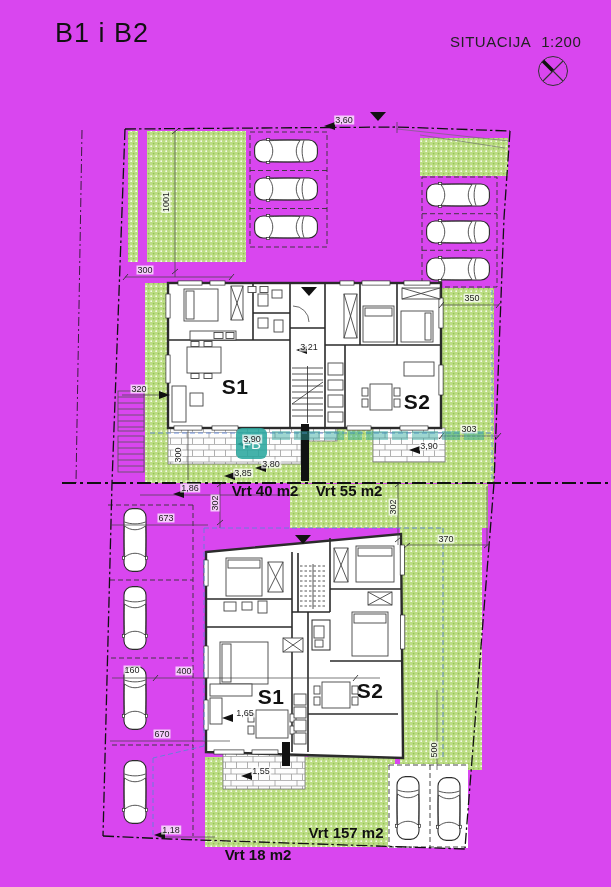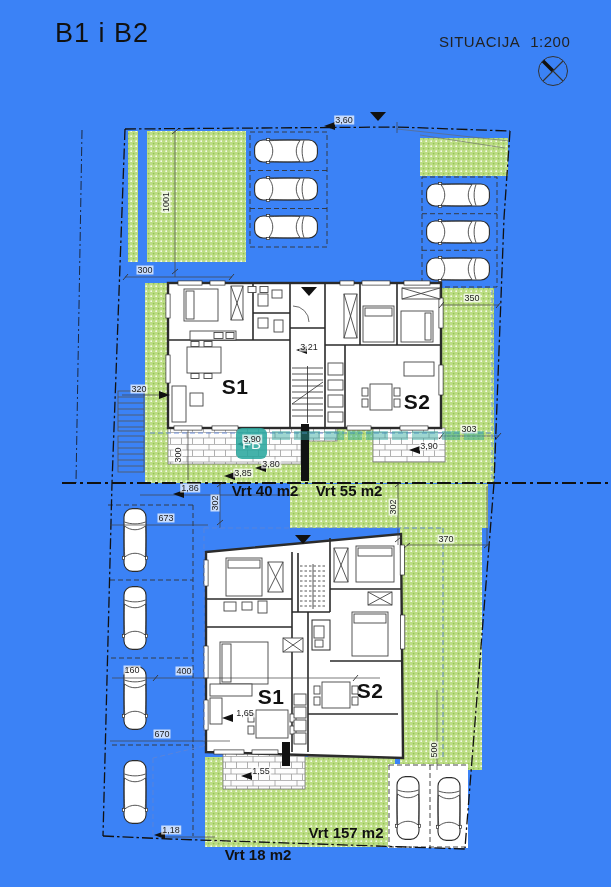--- a/index.html
+++ b/index.html
@@ -1,26 +1,26 @@
 <!DOCTYPE html>
 <html><head>
 <meta charset="utf-8">
 <style>
   html,body{margin:0;padding:0;background:#fff;}
-  #canvas{position:relative;width:611px;height:887px;background:#3b82f6;overflow:hidden;
+  #canvas{position:relative;width:611px;height:887px;background:#d946ef;overflow:hidden;
           font-family:"Liberation Sans",sans-serif;}
   #drawing{position:absolute;left:0;top:0;}
   .lbl{position:absolute;transform:translate(-50%,-50%);white-space:nowrap;color:#111;
        line-height:1;pointer-events:none;}
   .dim{font-size:9px;color:#222;background:rgba(255,255,255,.72);padding:0 1px;}
   .dim.rot{transform:translate(-50%,-50%) rotate(-90deg);}
   .apt{font-size:21px;font-weight:bold;letter-spacing:.5px;}
   .vrt{font-size:15px;font-weight:bold;margin-top:36px;}
   .title{position:absolute;left:55px;top:18px;font-size:27px;color:#111;letter-spacing:1px;}
-  .plancap{position:absolute;left:439px;top:33px;font-size:15px;color:#222;letter-spacing:.5px;text-align:center;}
+  .plancap{position:absolute;left:450px;top:33px;font-size:15px;color:#222;letter-spacing:.5px;text-align:center;}
   .plancap .sp{display:inline-block;width:10px;}
   .wm-box{position:absolute;left:236px;top:428px;width:31px;height:31px;border-radius:6px;
           background:rgba(42,167,158,.88);color:rgba(255,255,255,.95);font-size:15px;font-weight:normal;
           display:flex;align-items:center;justify-content:center;}
 </style>
 </head>
 <body>
 
 <div id="canvas">
 

